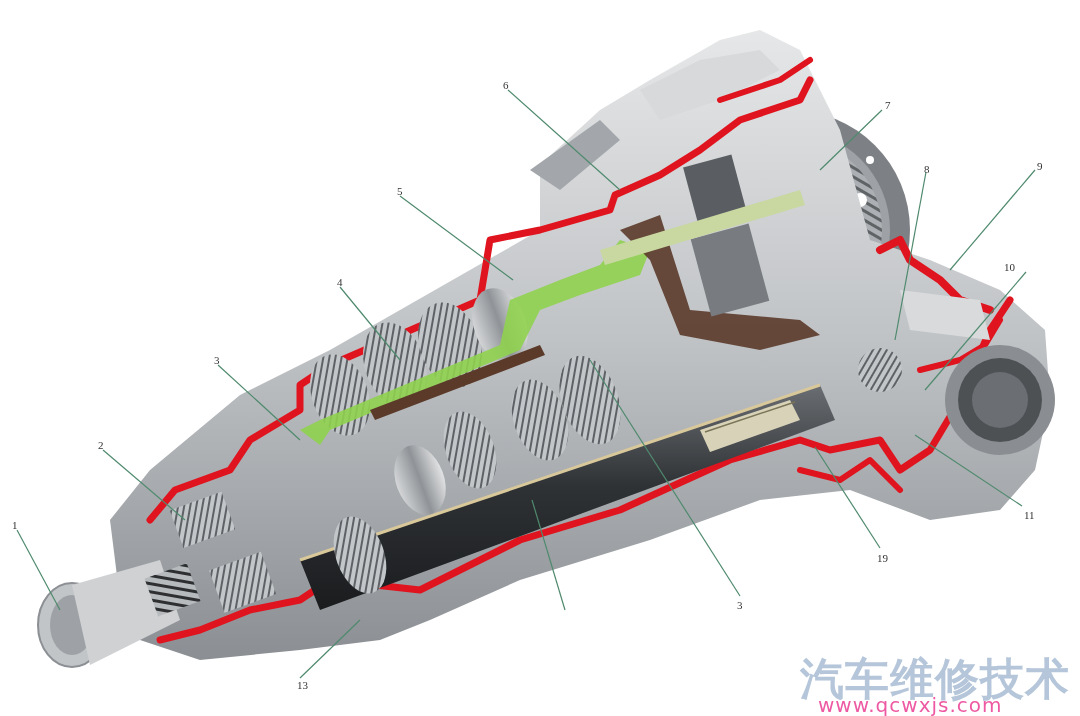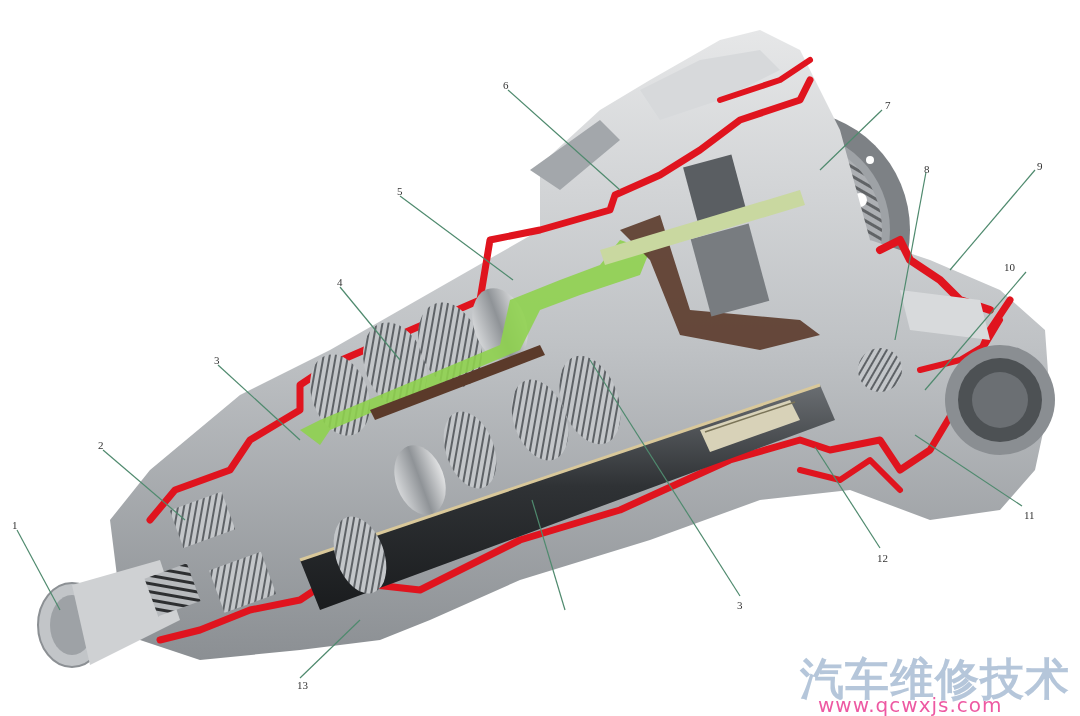--- a/index.html
+++ b/index.html
@@ -139,20 +139,20 @@
   <span class="callout-label" style="left:98px;top:440px;">2</span>
   <span class="callout-label" style="left:214px;top:355px;">3</span>
   <span class="callout-label" style="left:337px;top:277px;">4</span>
   <span class="callout-label" style="left:397px;top:186px;">5</span>
   <span class="callout-label" style="left:503px;top:80px;">6</span>
   <span class="callout-label" style="left:885px;top:100px;">7</span>
   <span class="callout-label" style="left:924px;top:164px;">8</span>
   <span class="callout-label" style="left:1037px;top:161px;">9</span>
   <span class="callout-label" style="left:1004px;top:262px;">10</span>
   <span class="callout-label" style="left:1024px;top:510px;">11</span>
-  <span class="callout-label" style="left:877px;top:553px;">12</span>
+  <span class="callout-label" style="left:877px;top:553px;">19</span>
   <span class="callout-label" style="left:737px;top:600px;">3</span>
   <span class="callout-label" style="left:297px;top:680px;">13</span>
 
   
   <div class="wm-cn">汽车维修技术网</div>
   <div class="wm-url">www.qcwxjs.com</div>
 </div>
 
 </body></html>

